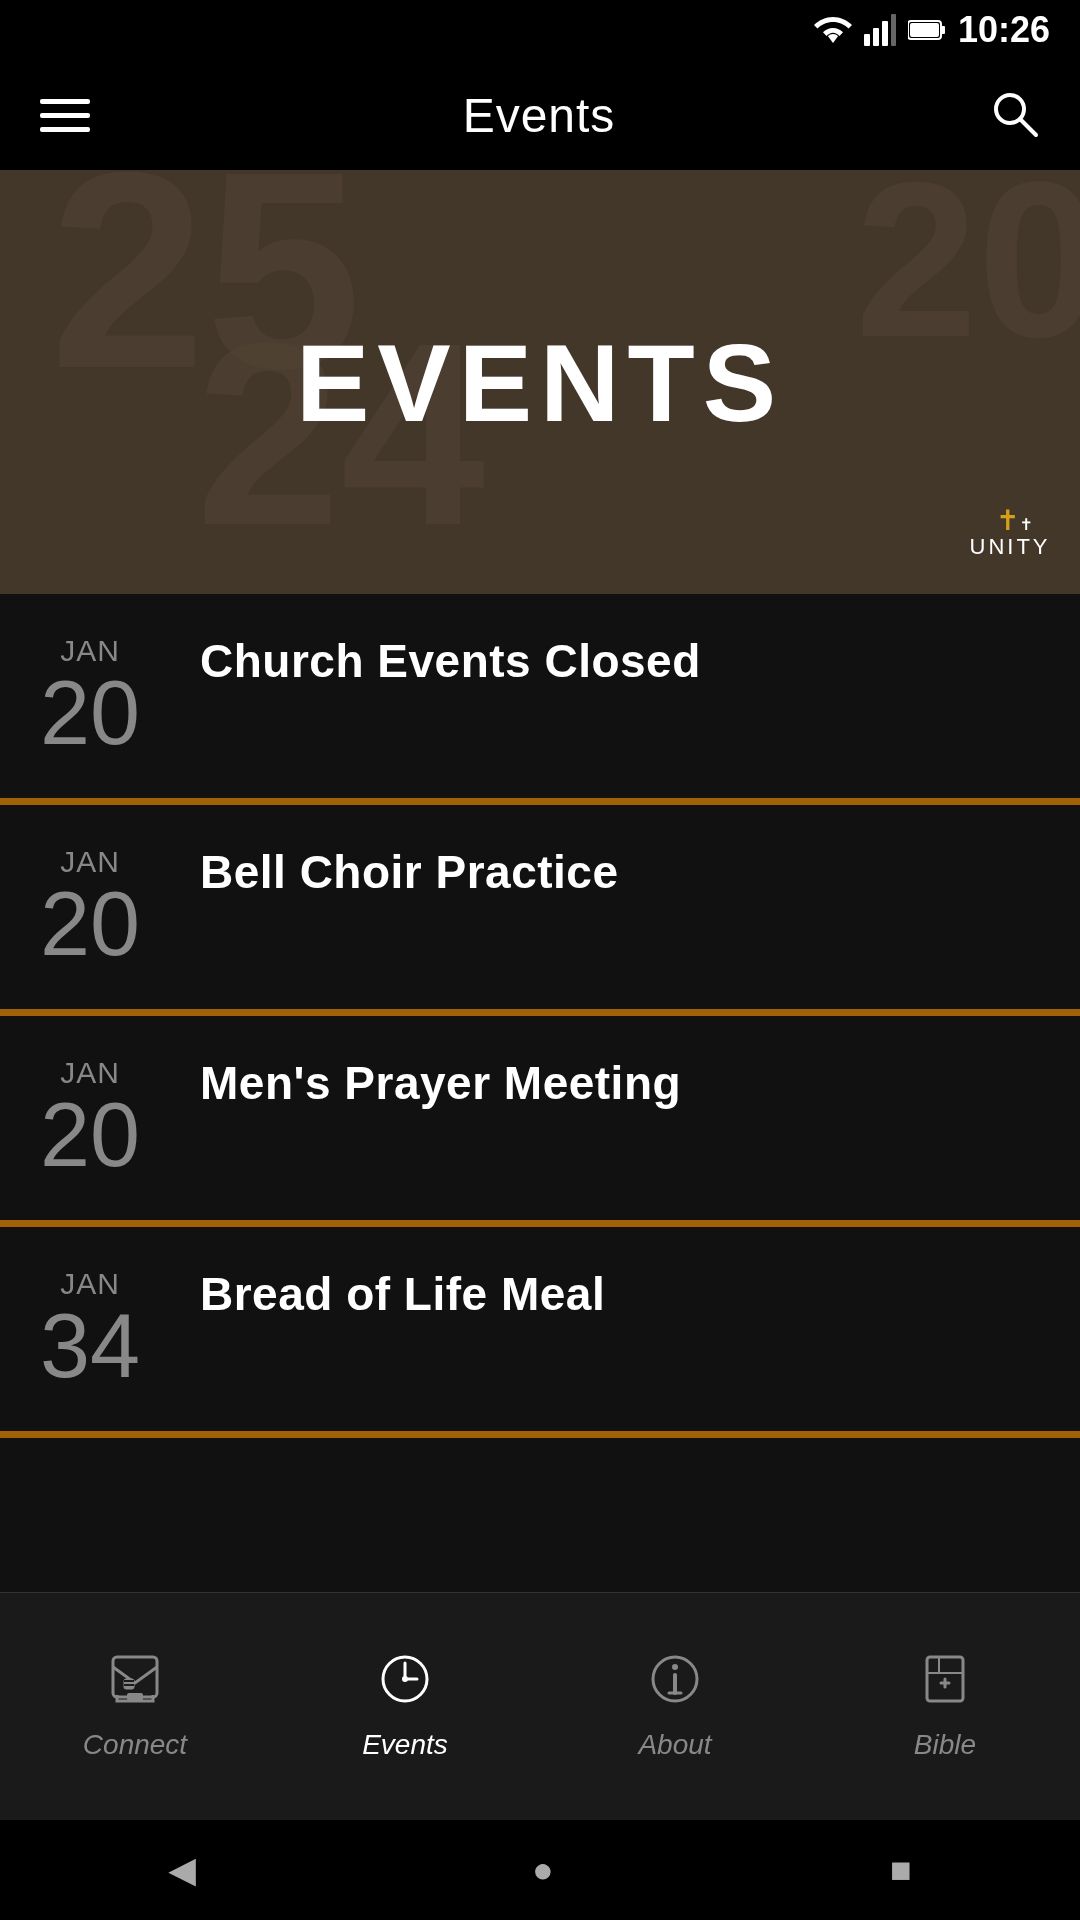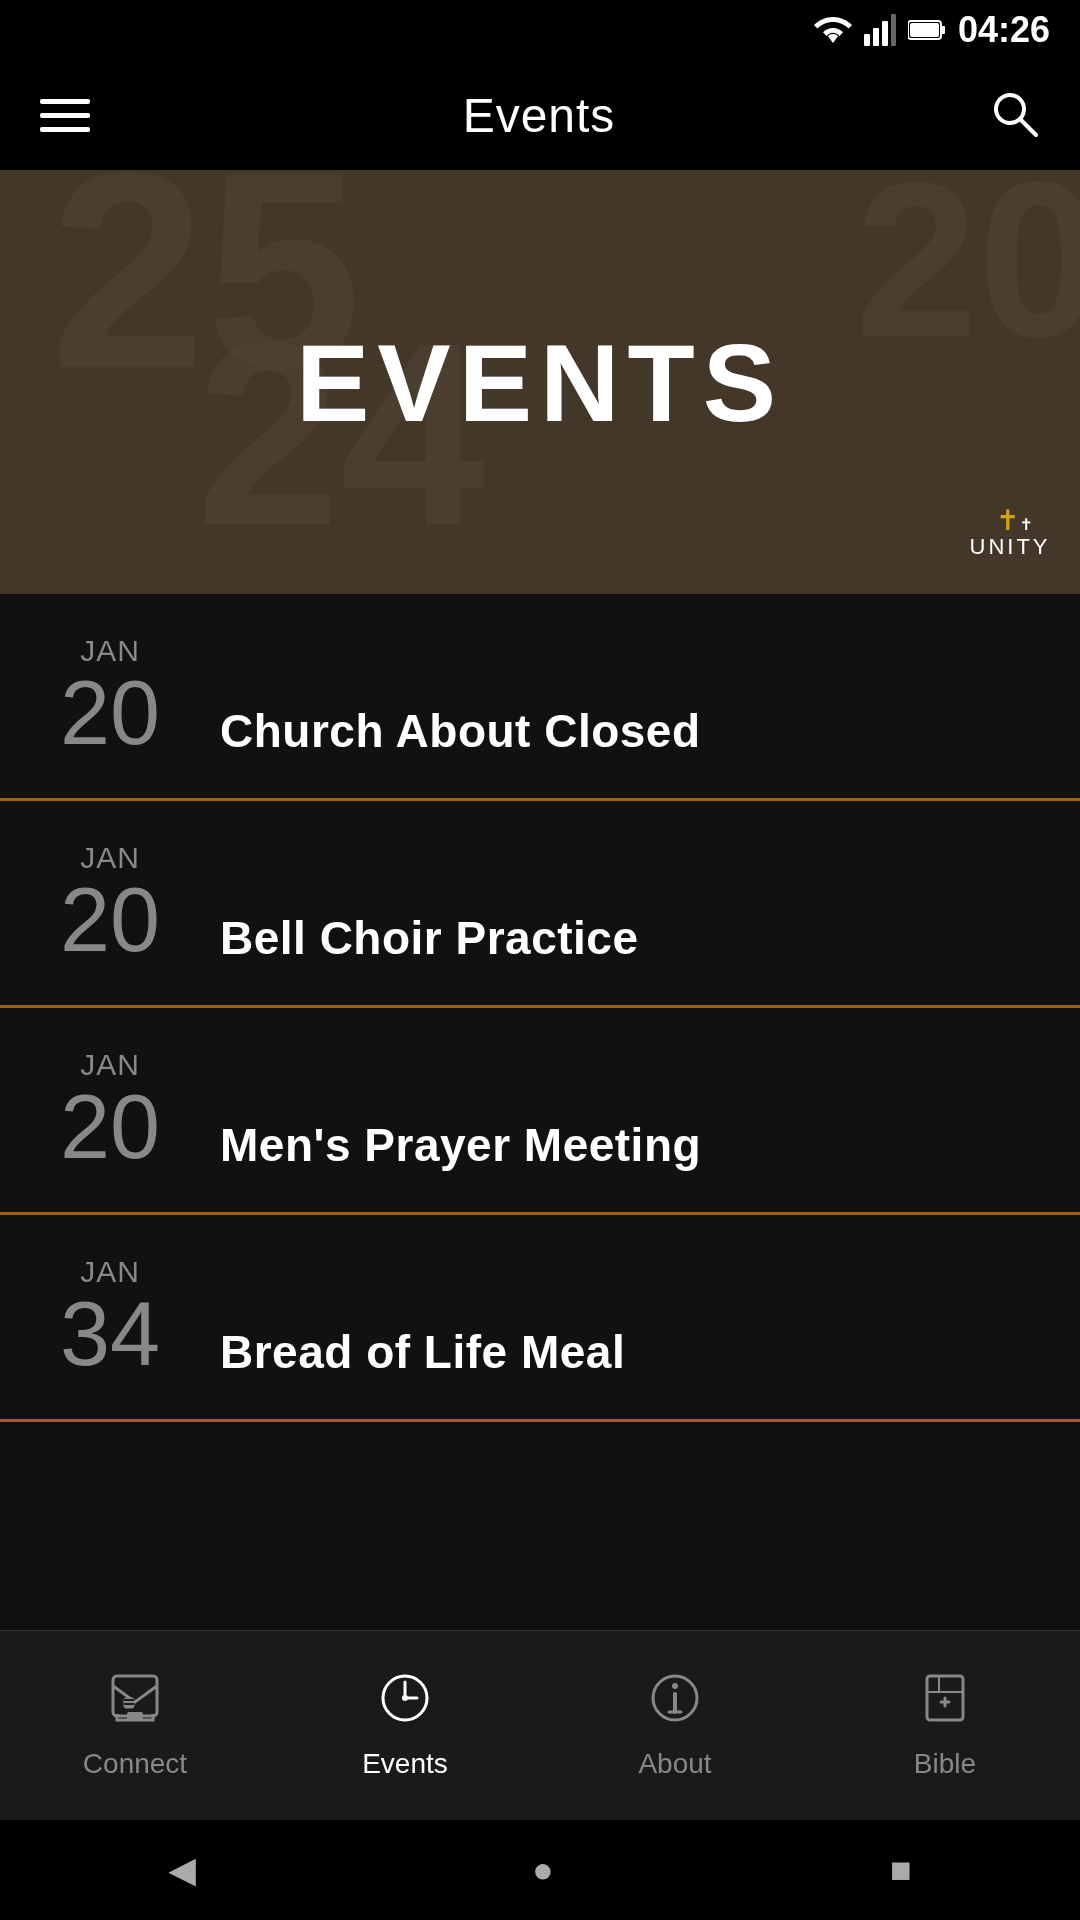--- a/index.html
+++ b/index.html
@@ -152,23 +152,23 @@
     }
 
     
     .events-list {
       background: #111111;
       flex: 1;
     }
 
     .event-item {
       display: flex;
-      align-items: flex-end;
-      padding: 40px 50px;
-      border-bottom: 3px solid #a16207;
+      align-items: flex-start;
+      padding: 40px 30px;
+      border-bottom: 7px solid #a16207;
       min-height: 175px;
     }
 
     .event-date {
       display: flex;
       flex-direction: column;
       align-items: center;
       min-width: 120px;
       margin-right: 50px;
     }
@@ -194,26 +194,27 @@
       color: #ffffff;
       letter-spacing: 0.5px;
     }
 
     
     .bottom-nav {
       position: absolute;
       bottom: 100px;
       left: 0;
       right: 0;
-      height: 190px;
+      height: 228px;
       background: #1a1a1a;
       display: flex;
       align-items: center;
       justify-content: space-around;
       border-top: 1px solid #333333;
+      font-style: italic;
     }
 
     .nav-item {
       display: flex;
       flex-direction: column;
       align-items: center;
       gap: 12px;
       cursor: pointer;
       padding: 10px 20px;
       min-width: 160px;
@@ -274,21 +275,21 @@
       <rect x="9" y="14" width="6" height="18" rx="1"></rect>
       <rect x="18" y="7" width="6" height="25" rx="1"></rect>
       <rect x="27" y="0" width="5" height="32" rx="1" fill="#666"></rect>
     </svg>
 
     <svg width="38" height="22" viewBox="0 0 38 22" fill="white">
       <rect x="0" y="2" width="33" height="18" rx="3" stroke="white" stroke-width="2" fill="none"></rect>
       <rect x="33" y="7" width="4" height="8" rx="1" fill="white"></rect>
       <rect x="2" y="4" width="29" height="14" rx="2" fill="white"></rect>
     </svg>
-    <span class="status-time">04:26</span>
+    <span class="status-time">10:26</span>
   </div>
 </div>
 
 <div class="top-nav">
   <div class="hamburger-icon">
     <span></span>
     <span></span>
     <span></span>
   </div>
   <span class="nav-title">Events</span>
@@ -315,21 +316,21 @@
   </div>
 </div>
 
 <div class="events-list">
 
   <div class="event-item">
     <div class="event-date">
       <span class="event-month">JAN</span>
       <span class="event-day">20</span>
     </div>
-    <span class="event-name">Church About Closed</span>
+    <span class="event-name">Church Events Closed</span>
   </div>
 
   <div class="event-item">
     <div class="event-date">
       <span class="event-month">JAN</span>
       <span class="event-day">20</span>
     </div>
     <span class="event-name">Bell Choir Practice</span>
   </div>
 

